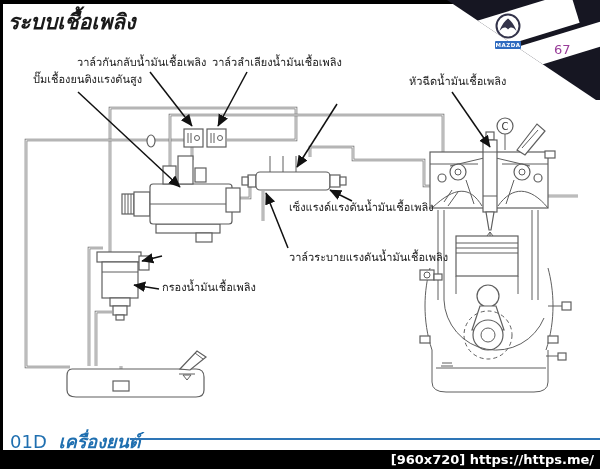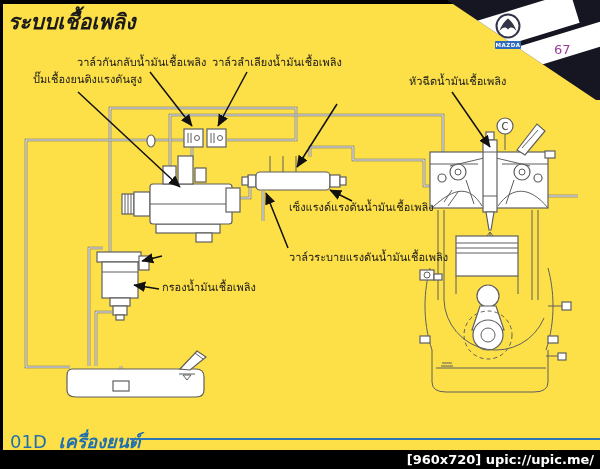--- a/index.html
+++ b/index.html
@@ -1,16 +1,16 @@
 <!DOCTYPE html>
 <html style="--footer_blue: #1f6fb0; --rule_blue: #2e75b6; --page_number_purple: #993d99; --corner_navy: #161622; --badge_blue: #2f6bbf; --line_gray: #5f5f5f; --label_black: #1a1a1a; --watermark_bg: #000000; --watermark_text: #ffffff;"><head>
 <meta charset="utf-8">
 <style>
   html,body{margin:0;padding:0;background:#888;}
-  .stage{position:relative;width:600px;height:469px;background:#fde047;overflow:hidden;
+  .stage{position:relative;width:600px;height:469px;background:#ffffff;overflow:hidden;
          font-family:"DejaVu Sans","Liberation Sans",sans-serif;color:var(--label_black,#1a1a1a);}
   .top-border{position:absolute;left:0;top:0;width:600px;height:4px;background:#000;}
   .left-border{position:absolute;left:0;top:0;width:3px;height:450px;background:#000;}
   .page-title{position:absolute;left:8px;top:5px;font-size:21px;font-weight:bold;font-style:italic;}
   .corner{position:absolute;left:438px;top:0;width:162px;height:100px;}
   .diagram-svg{position:absolute;left:0;top:0;width:600px;height:469px;}
   .lbl{position:absolute;font-size:11px;line-height:1.3;white-space:nowrap;}
   .lbl.center{text-align:center;white-space:normal;}
   
   .po{stroke:#6a6a6a;stroke-width:2.6;fill:none;}
@@ -252,16 +252,16 @@
     <text class="svgtext page-number" x="116" y="54">67</text>
   </svg>
 
   <div class="footer">
     <span class="code">01D</span>
     <span class="sect">เครื่องยนต์</span>
   </div>
   <div class="footer-rule"></div>
 
   <div class="watermark-bar">
-    <div class="watermark-text">[960x720] upic://upic.me/</div>
+    <div class="watermark-text">[960x720] https://https.me/</div>
   </div>
 
 </div>
 
 </body></html>

